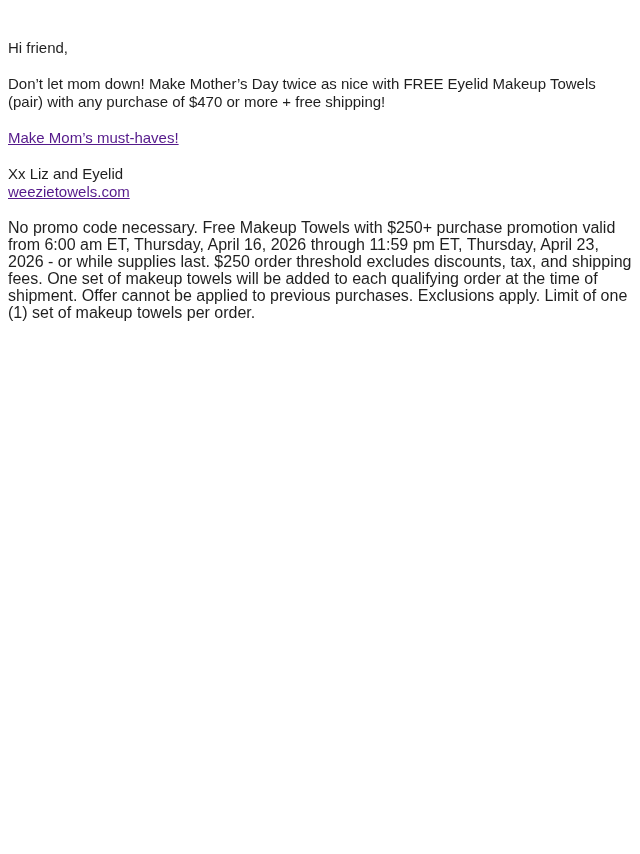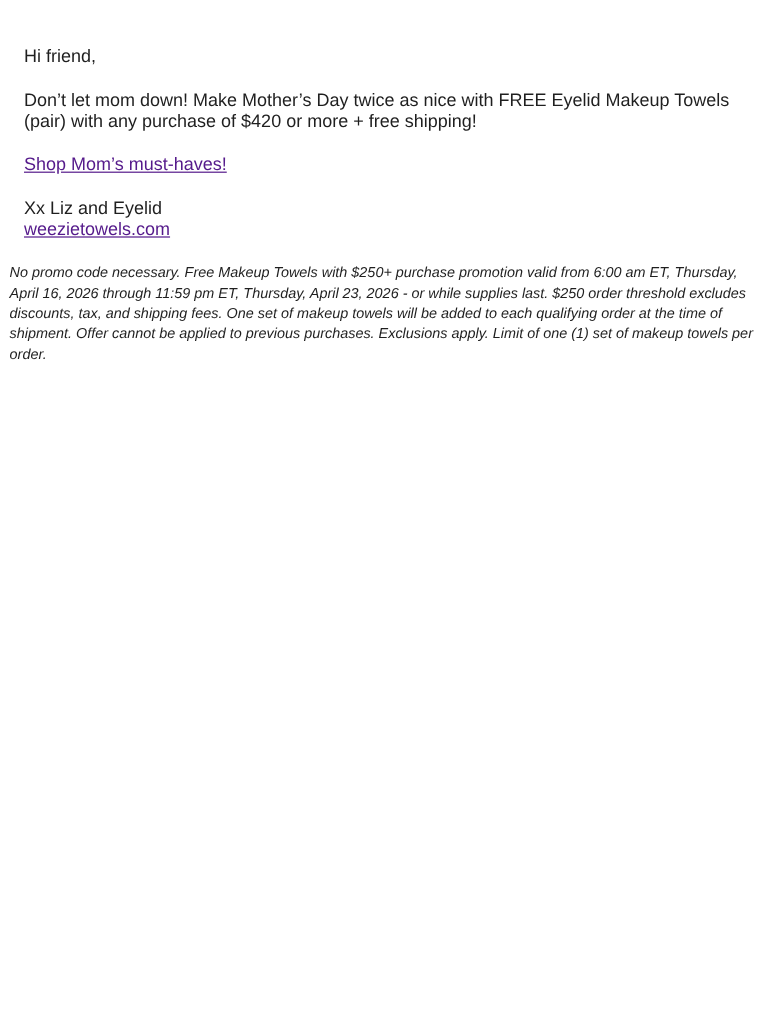--- a/index.html
+++ b/index.html
@@ -13,51 +13,50 @@
     overflow: hidden;
     font-family: "Liberation Sans", "DejaVu Sans", sans-serif;
     color: var(--text-color, #1f1f1f);
   }
   .email {
     padding: 39px 8px 0 8px;
     box-sizing: border-box;
     width: 640px;
   }
   .block {
-    margin: 0 0 18px 12px;
+    margin: 0 0 18px 0;
     font-size: 15px;
     line-height: 18px;
   }
   .promo {
     max-width: 590px;
   }
   a.link {
     color: var(--link-color, #551a8b);
     text-decoration: underline;
     cursor: pointer;
   }
   .fine-print {
-    font-size: 12px;
+    font-size: 16px;
     line-height: 17px;
     max-width: 624px;
     margin: 0;
-    font-style: italic;
   }
 </style>
 </head>
 <body style="--text-color: #1f1f1f; --link-color: #551a8b; background: rgb(255, 255, 255);">
 
 <div class="email">
 
   <p class="block">Hi friend,</p>
 
-  <p class="block promo">Don’t let mom down! Make Mother’s Day twice as nice with FREE Eyelid Makeup Towels (pair) with any purchase of $420 or more + free shipping!</p>
+  <p class="block promo">Don’t let mom down! Make Mother’s Day twice as nice with FREE Eyelid Makeup Towels (pair) with any purchase of $470 or more + free shipping!</p>
 
   <p class="block">
-    <a class="link" href="#">Shop Mom’s must-haves!</a>
+    <a class="link" href="#">Make Mom’s must-haves!</a>
   </p>
 
   <p class="block">
     <span>Xx Liz and Eyelid</span><br>
     <a class="link" href="#">weezietowels.com</a>
   </p>
 
   <p class="fine-print">No promo code necessary. Free Makeup Towels with $250+ purchase promotion valid from 6:00 am ET, Thursday, April 16, 2026 through 11:59 pm ET, Thursday, April 23, 2026 - or while supplies last. $250 order threshold excludes discounts, tax, and shipping fees. One set of makeup towels will be added to each qualifying order at the time of shipment. Offer cannot be applied to previous purchases. Exclusions apply. Limit of one (1) set of makeup towels per order.</p>
 
 </div>

